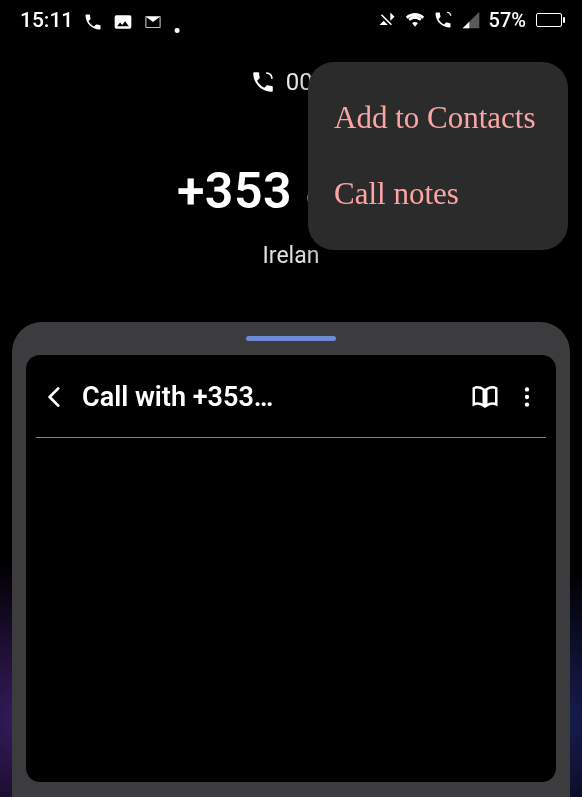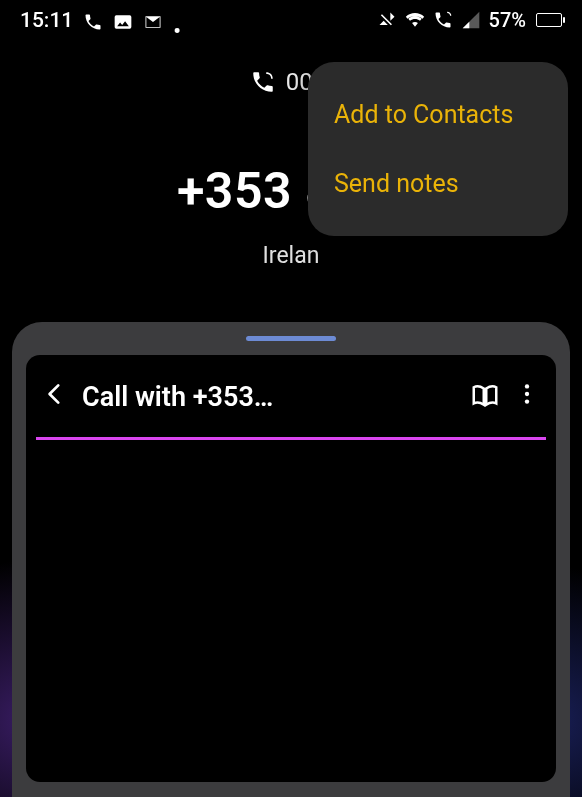--- a/index.html
+++ b/index.html
@@ -21,27 +21,27 @@
   
   .call-row { display: flex; justify-content: center; align-items: center; gap: 10px; margin-top: 30px; font-size: 24px; color: #eaeaea; }
 
   
   .number-block { text-align: center; margin-top: 66px; }
   .big-number { font-size: 50px; font-weight: 600; letter-spacing: 0.5px; }
   .country-label { font-size: 23px; color: #e0e0e0; margin-top: 22px; }
 
   
   .ctx-menu { position: absolute; top: 62px; right: 14px; width: 260px; background: #2b2b2b; border-radius: 26px; padding: 18px 0; box-shadow: 0 6px 20px rgba(0,0,0,0.5); }
-  .ctx-item { padding: 20px 26px; font-size: 25px; color: #eab308; }
+  .ctx-item { padding: 20px 26px; font-size: 31px; color: #fca5a5; font-family: Liberation Serif, serif; }
 
   
   .notes-card { position: absolute; left: 12px; right: 12px; top: 322px; bottom: 0; background: #3c3c3e; border-radius: 30px 30px 0 0; padding: 14px; }
   .notes-handle { width: 90px; height: 5px; background: #6d8bd4; border-radius: 4px; margin: 0 auto 14px auto; }
   .notes-inner { background: #000; border-radius: 14px; height: calc(100% - 20px); padding: 0 10px; }
-  .notes-header { display: flex; align-items: flex-start; gap: 14px; padding: 26px 6px 24px 6px; border-bottom: 3px solid #d946ef; }
+  .notes-header { display: flex; align-items: center; gap: 14px; padding: 26px 6px 24px 6px; border-bottom: 1px solid #d946ef; }
   .notes-back { width: 26px; height: 26px; }
   .notes-title { flex: 1; font-size: 27px; font-weight: 600; white-space: nowrap; overflow: hidden; text-overflow: ellipsis; }
   .notes-book { width: 30px; height: 30px; }
   .notes-more { width: 26px; height: 26px; display:flex; align-items:center; justify-content:center; }
   .notes-body { height: calc(100% - 86px); }
 
   
   .glow-left { position:absolute; left:-80px; top:520px; width:220px; height:400px; background: radial-gradient(circle, rgba(80,40,140,0.7), transparent 70%); }
   .glow-right { position:absolute; right:-60px; top:520px; width:180px; height:400px; background: radial-gradient(circle, rgba(40,50,140,0.6), transparent 70%); }
 </style>
@@ -109,21 +109,21 @@
   <span>00:1</span>
 </div>
 
 <div class="number-block">
   <div class="big-number">+353 83 0</div>
   <div class="country-label">Irelan</div>
 </div>
 
 <div class="ctx-menu">
   <div class="ctx-item">Add to Contacts</div>
-  <div class="ctx-item">Send notes</div>
+  <div class="ctx-item">Call notes</div>
 </div>
 
 <div class="notes-card">
   <div class="notes-handle"></div>
   <div class="notes-inner">
     <div class="notes-header">
       <span class="notes-back">
         <svg viewBox="0 0 24 24">
             <path fill="none" stroke="#fff" stroke-width="2.5" stroke-linecap="round" stroke-linejoin="round" d="M15 4l-8 8 8 8"></path>
           </svg>

